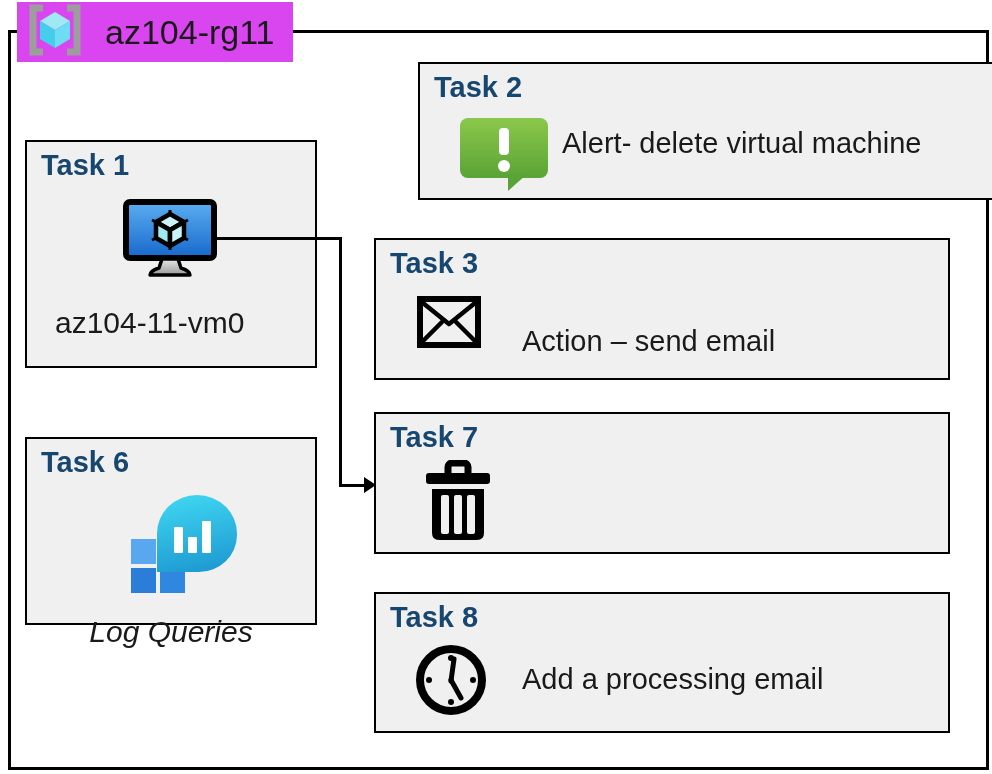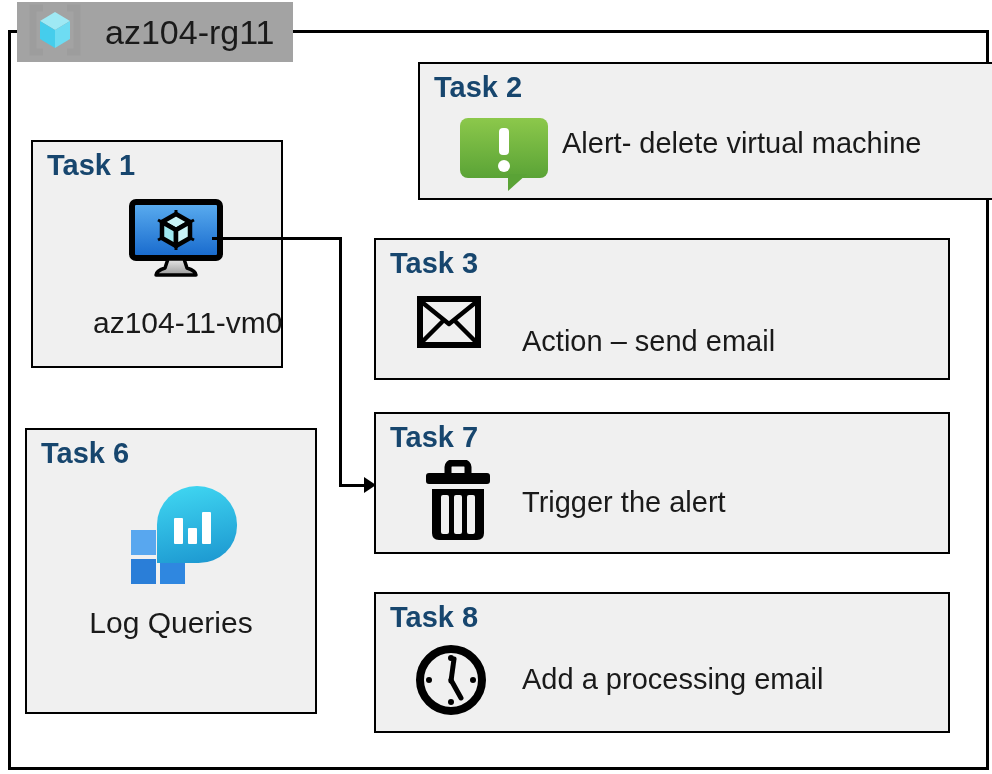--- a/index.html
+++ b/index.html
@@ -1,37 +1,37 @@
 <!DOCTYPE html>
 <html><head>
 <meta charset="utf-8">
 <style>
   html,body{margin:0;padding:0;background:#fff;}
   body{font-family:"Liberation Sans","DejaVu Sans",sans-serif;}
   .canvas{position:relative;width:992px;height:774px;background:#fff;overflow:hidden;}
   .rg-container{position:absolute;left:8px;top:30px;width:981px;height:740px;
     border:3px solid #000;box-sizing:border-box;}
   .rg-label{position:absolute;left:6px;top:-31px;height:60px;display:flex;align-items:center;
-    background:#a3a3a3;padding:0 18px 0 6px;gap:18px;}
+    background:#d946ef;padding:0 18px 0 6px;gap:18px;}
   .rg-label-text{font-size:34px;color:#1a1a1a;white-space:nowrap;}
   .task-box{position:absolute;background:#f0f0f0;border:2px solid #000;box-sizing:border-box;}
-  .t1{left:31px;top:140px;width:252px;height:228px;}
+  .t1{left:25px;top:140px;width:292px;height:228px;}
   .t2{left:374px;top:62px;width:576px;height:138px;margin-left:44px;}
   .t3{left:374px;top:238px;width:576px;height:142px;}
   .t4{left:374px;top:412px;width:576px;height:142px;}
   .t5{left:374px;top:592px;width:576px;height:141px;}
-  .t6{left:25px;top:428px;width:292px;height:286px;}
+  .t6{left:25px;top:437px;width:292px;height:188px;}
   .task-header{position:absolute;left:14px;top:7px;font-size:29px;font-weight:bold;color:#17466e;white-space:nowrap;}
   .task-label{position:absolute;font-size:29px;color:#1a1a1a;white-space:nowrap;}
   .lbl2{left:142px;top:63px;}
   .lbl3{left:146px;top:61px;margin-top:24px;}
   .lbl4{left:146px;top:72px;}
   .lbl5{left:146px;top:69px;}
-  .lbl1{left:28px;top:164px;font-size:30px;margin-left:32px;}
-  .lbl6{left:0;top:176px;width:100%;text-align:center;font-size:30px;}
+  .lbl1{left:28px;top:164px;font-size:30px;}
+  .lbl6{left:0;top:176px;width:100%;text-align:center;font-size:30px;font-style:italic;}
   .icon2{position:absolute;left:38px;top:52px;}
   .icon3{position:absolute;left:41px;top:56px;}
   .icon4{position:absolute;left:47px;top:46px;}
   .icon5{position:absolute;left:38px;top:49px;}
   .icon1{position:absolute;left:95px;top:56px;}
   
   .lq-icon{position:absolute;left:104px;top:56px;width:112px;height:100px;}
   .lq-sq{position:absolute;width:25px;height:25px;}
   .lq-sq1{left:0;top:44px;background:#58a7ef;}
   .lq-sq2{left:0;top:73px;background:#2a7ed8;}
@@ -140,21 +140,20 @@
     <div class="icon4">
       <svg width="70" height="82" viewBox="0 0 70 82">
         <rect x="25" y="3" width="20" height="14" rx="4" fill="none" stroke="#000" stroke-width="7"></rect>
         <rect x="3" y="13" width="64" height="11" rx="3" fill="#000"></rect>
         <path d="M9,29 h52 v44 q0,7 -7,7 h-38 q-7,0 -7,-7 z" fill="#000"></path>
         <rect x="18" y="35" width="8" height="39" rx="2" fill="#f0f0f0"></rect>
         <rect x="31" y="35" width="8" height="39" rx="2" fill="#f0f0f0"></rect>
         <rect x="44" y="35" width="8" height="39" rx="2" fill="#f0f0f0"></rect>
       </svg>
     </div>
-    <div class="task-label lbl4">Trigger the alert</div>
   </div>
 
   <div class="task-box t5">
     <div class="task-header">Task 8</div>
     <div class="icon5">
       <svg width="74" height="74" viewBox="0 0 74 74">
         <circle cx="37" cy="37" r="31" fill="none" stroke="#000" stroke-width="8"></circle>
         <circle cx="37" cy="15" r="3" fill="#000"></circle>
         <circle cx="59" cy="37" r="3" fill="#000"></circle>
         <circle cx="37" cy="59" r="3" fill="#000"></circle>

